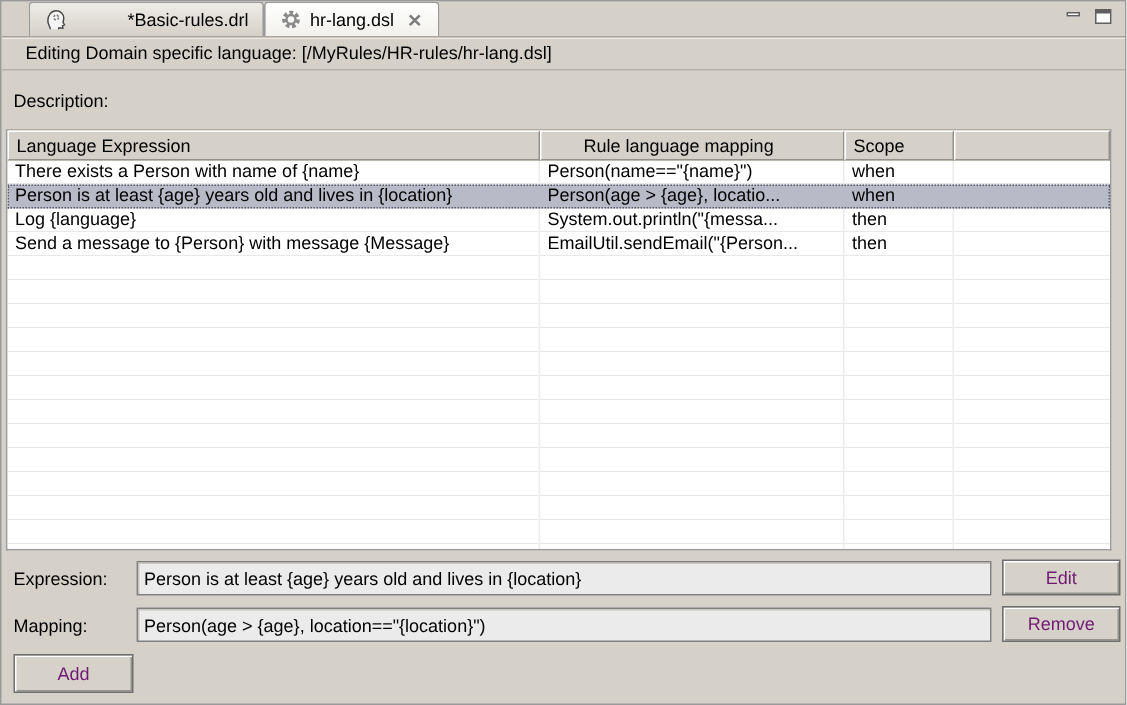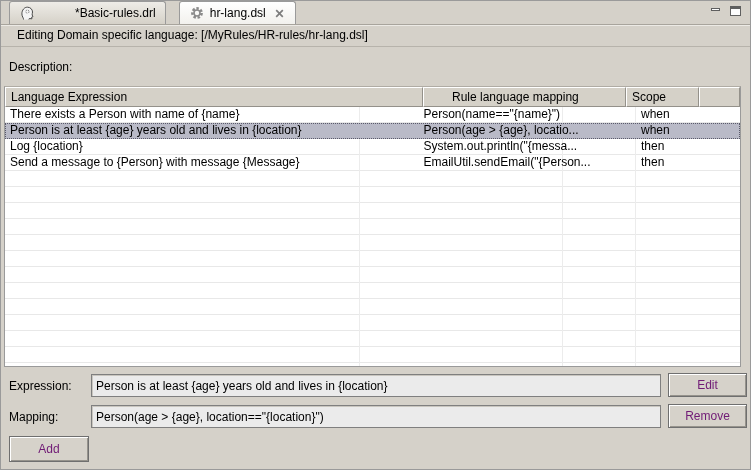--- a/index.html
+++ b/index.html
@@ -15,22 +15,22 @@
   .tabbar {
     position:absolute; top:0; left:0; width:100%; height:24px;
     background:#d5d1c9; border-bottom:1px solid #a8a49c;
     display:flex; align-items:flex-end;
   }
   .tab {
     display:flex; align-items:center; gap:5px; height:23px; padding:0 9px;
     border:1px solid #9a9a9a; border-bottom:none; border-radius:3px 3px 0 0;
     cursor:default; white-space:nowrap;
   }
-  .tab.inactive { background:linear-gradient(#eeece7,#d5d1c8); margin-left:8px;gap:40px; }
-  .tab.active   { background:linear-gradient(#ffffff,#f2f1ed); margin-left:13px; }
+  .tab.inactive { background:linear-gradient(#eeece7,#d5d1c8); margin-left:18px;gap:40px; }
+  .tab.active   { background:linear-gradient(#ffffff,#f2f1ed); margin-left:0; }
   .tab-label { line-height:20px; }
   .tab .close { display:inline-flex; align-items:center; justify-content:center;
     width:13px; height:13px; margin-left:2px; border:1px solid transparent; }
   .tabbar-spacer { flex:1; }
   .viewbtns { display:flex; gap:6px; align-items:center; padding:0 8px 6px 0; }
   .viewbtn { width:14px; height:12px; display:inline-flex; align-items:flex-start; justify-content:center; cursor:default; }
   .min-glyph { width:9px; height:3px; border:1px solid #5f5f5f; background:#fcfcfc; margin-top:2px; }
   .max-glyph { width:11px; height:10px; border:1px solid #5f5f5f; border-top:3px solid #5f5f5f; background:#fcfcfc; }
 
   
@@ -56,30 +56,30 @@
     position:absolute; top:85px; left:3px; width:737px; height:281px;
     background:#fff; border:1px solid #9a9a9a; border-top:1px solid #b0aca4;
     overflow:hidden;
   }
   .thead { display:flex; height:20px; background:#d5d1c8; }
   .th {
     background:#d5d1c8; border-top:1px solid #ffffff; border-left:1px solid #ffffff;
     border-right:1px solid #94918a; border-bottom:1px solid #94918a;
     padding:1px 0 0 5px; line-height:17px; overflow:hidden; white-space:nowrap;
   }
-  .c1 { width:418px; } .c2 { width:203px;padding-left:28px; } .c3 { width:73px; } .c4 { flex:1; }
+  .c1 { width:355px; } .c2 { width:203px;padding-left:28px; } .c3 { width:73px; } .c4 { flex:1; }
   .tbody {
     height:261px;
     background:
       linear-gradient(#ececec,#ececec) 354px 0/1px 100% no-repeat,
       linear-gradient(#ececec,#ececec) 557px 0/1px 100% no-repeat,
       linear-gradient(#ececec,#ececec) 630px 0/1px 100% no-repeat,
       repeating-linear-gradient(to bottom,#ffffff 0 15px,#e8e8e8 15px 16px);
   }
-  .trow { display:flex; height:16px; line-height:15px; cursor:default;gap:32px; }
+  .trow { display:flex; height:16px; line-height:15px; cursor:default; }
   .trow .cell {
     padding:0 0 0 5px; overflow:hidden; white-space:nowrap; text-overflow:clip;
   }
   .trow.selected { background:#b9bac7; outline:1px dotted #5a5a6a; outline-offset:-1px; }
 
   
   .expr-label { position:absolute; top:378px; left:8px; }
   .map-label  { position:absolute; top:409px; left:8px; }
   .ro-field {
     position:absolute; left:90px; width:570px; height:23px;
@@ -162,21 +162,21 @@
           <div class="cell c3">when</div>
           <div class="cell c4"></div>
         </div>
         <div class="trow selected">
           <div class="cell c1">Person is at least {age} years old and lives in {location}</div>
           <div class="cell c2">Person(age &gt; {age}, locatio...</div>
           <div class="cell c3">when</div>
           <div class="cell c4"></div>
         </div>
         <div class="trow">
-          <div class="cell c1">Log {location}</div>
+          <div class="cell c1">Log {language}</div>
           <div class="cell c2">System.out.println("{messa...</div>
           <div class="cell c3">then</div>
           <div class="cell c4"></div>
         </div>
         <div class="trow">
           <div class="cell c1">Send a message to {Person} with message {Message}</div>
           <div class="cell c2">EmailUtil.sendEmail("{Person...</div>
           <div class="cell c3">then</div>
           <div class="cell c4"></div>
         </div>

